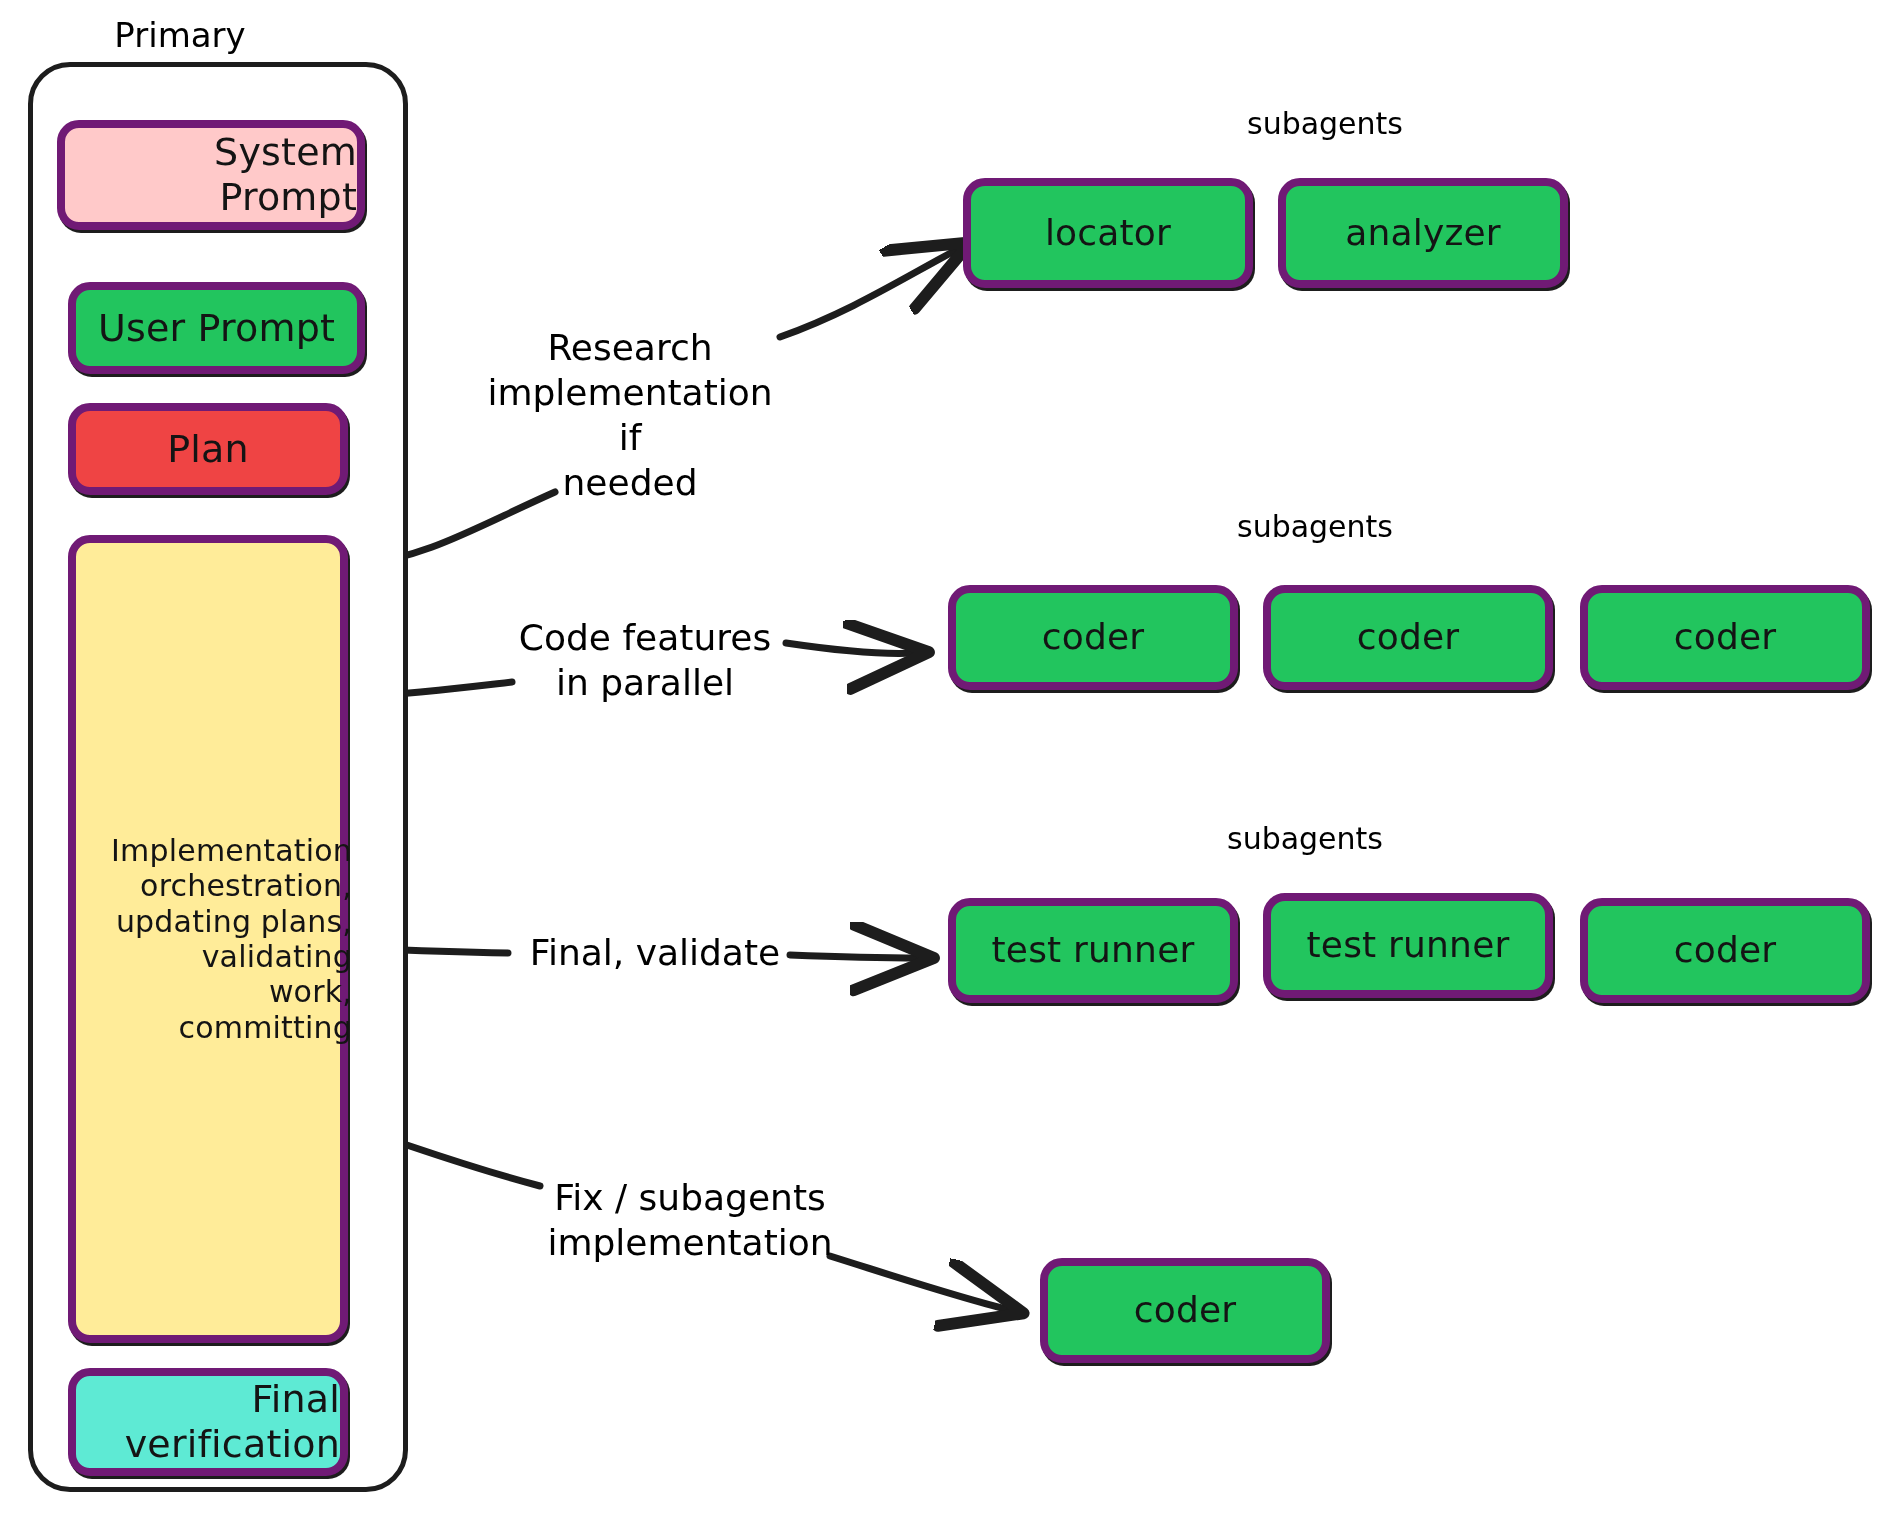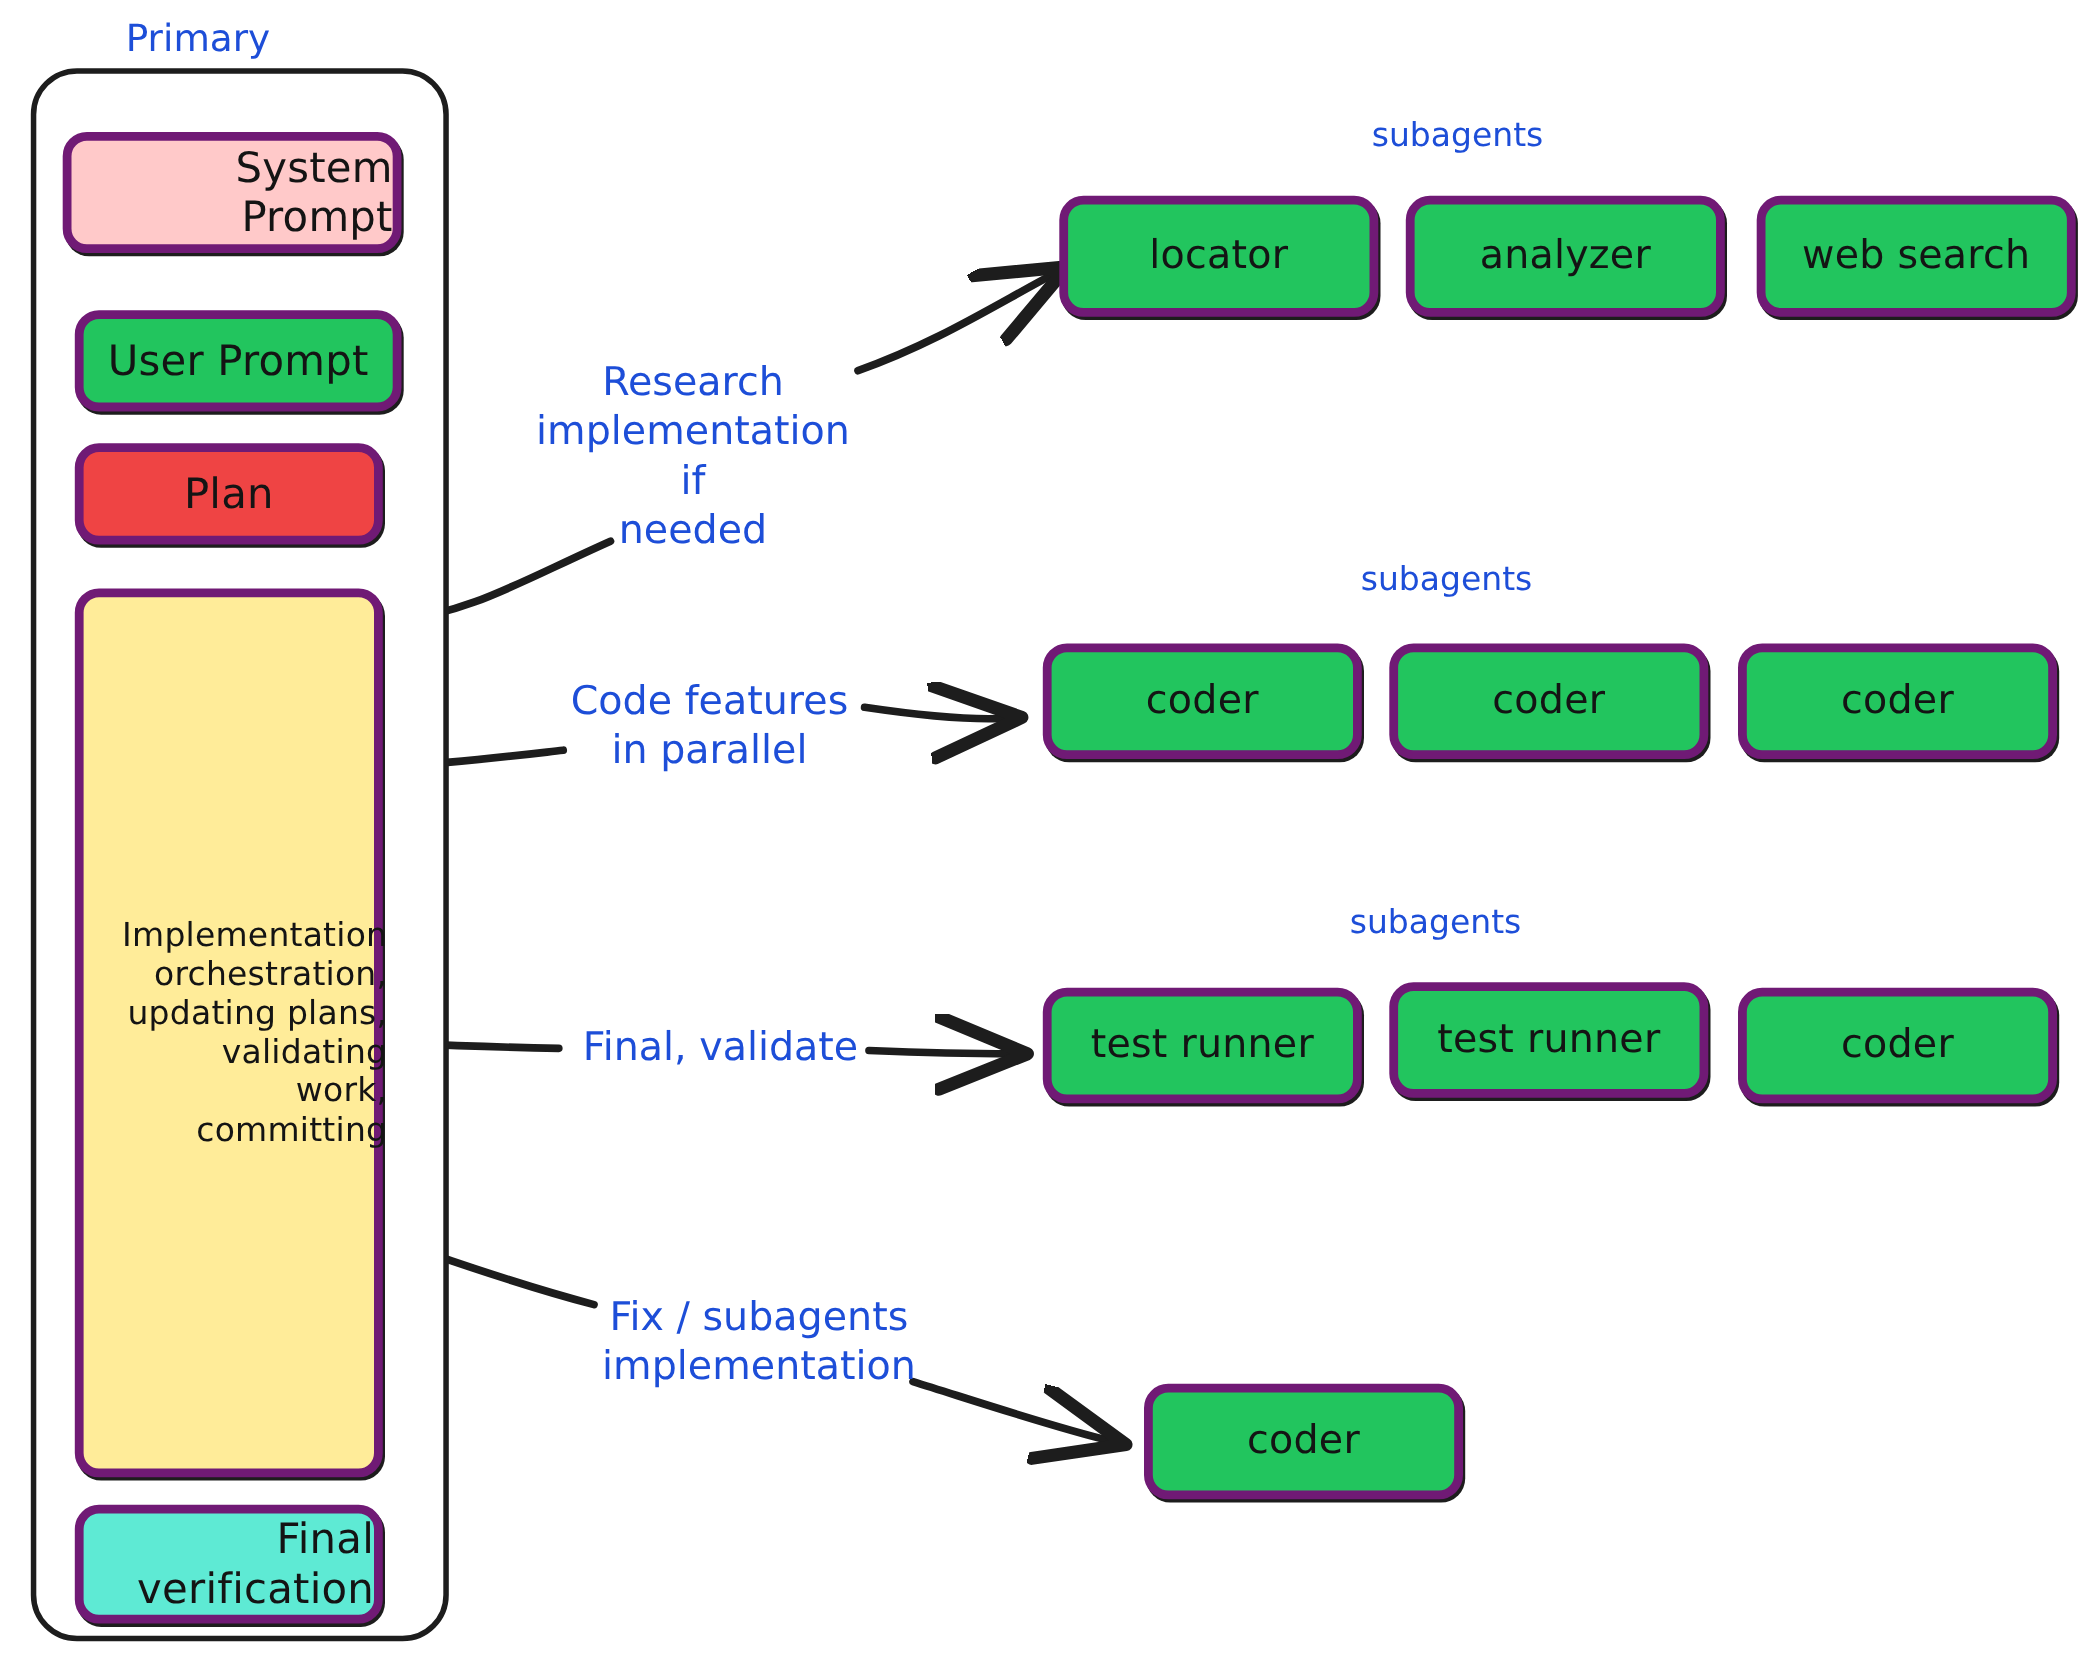--- a/index.html
+++ b/index.html
@@ -26,21 +26,21 @@
 
   .primary-shell{
     position:absolute;
     box-sizing:border-box;
     border:5px solid #1d1d1d;
     border-radius:42px;
     background:#ffffff;
   }
   .lbl{
     position:absolute;
-    color:#1d4ed8;
+    color:#000000;
     text-align:center;
     line-height:1.25;
     white-space:pre-line;
   }
   .pink{background:#ffc9c9;}
   .green{background:#22c55e;}
   .blue{background:#ef4444;}
   .yellow{background:#ffec99;padding-left:47px;}
   .yellow-soft{background:#5eead4;}
   .t-30{font-size:30px;}
@@ -104,21 +104,20 @@
 
   <div class="lbl t-36" style="left:540px;top:1175px;width:300px;">Fix / subagents
 implementation</div>
 
   <div class="lbl t-30" style="left:1200px;top:105px;width:250px;">subagents</div>
 
   <div class="hbox deep green t-36" style="left:963px;top:178px;width:290px;height:110px;">locator</div>
 
   <div class="hbox deep green t-36" style="left:1278px;top:178px;width:290px;height:110px;">analyzer</div>
 
-  <div class="hbox deep green t-36" style="left:1597px;top:178px;width:290px;height:110px;">web search</div>
 
   <div class="lbl t-30" style="left:1190px;top:508px;width:250px;">subagents</div>
 
   <div class="hbox deep green t-36" style="left:948px;top:585px;width:290px;height:105px;">coder</div>
 
   <div class="hbox deep green t-36" style="left:1263px;top:585px;width:290px;height:105px;">coder</div>
 
   <div class="hbox deep green t-36" style="left:1580px;top:585px;width:290px;height:105px;">coder</div>
 
   <div class="lbl t-30" style="left:1180px;top:820px;width:250px;">subagents</div>

